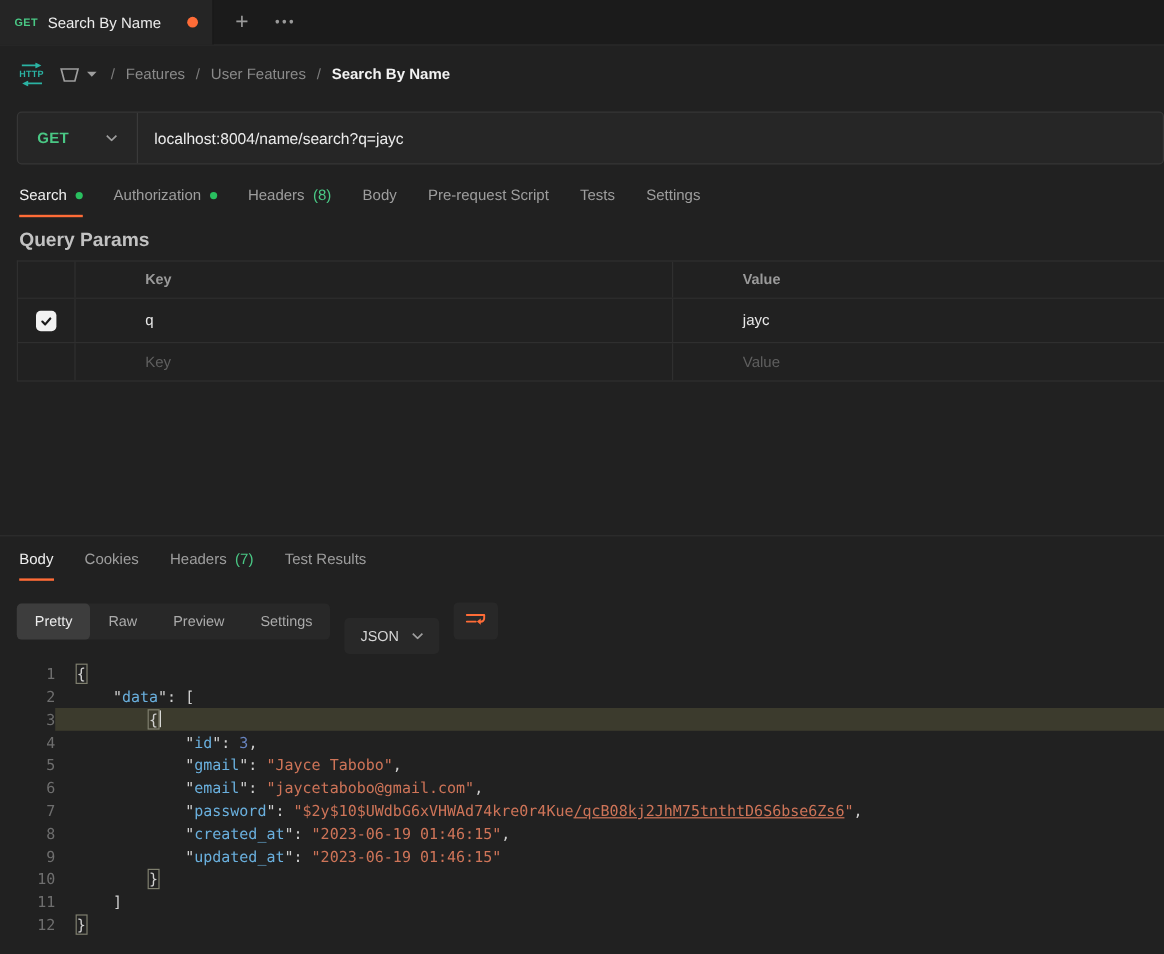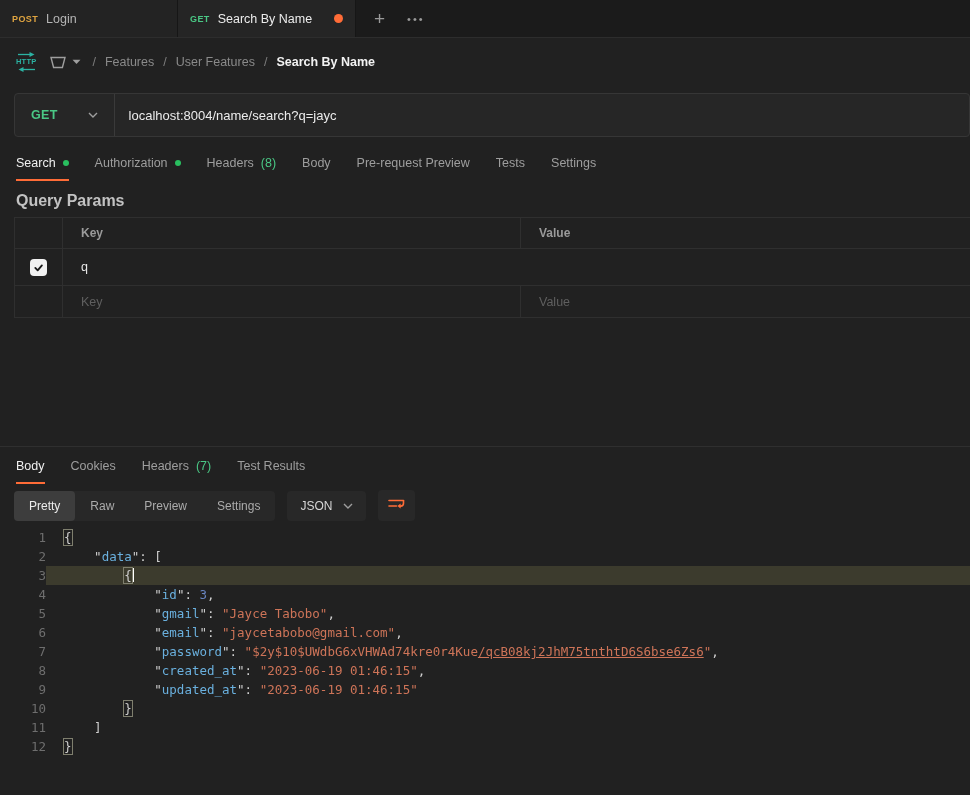--- a/index.html
+++ b/index.html
@@ -45,39 +45,39 @@
   .rtab { position:relative; height:100%; display:flex; align-items:center; gap:7px; font-size:12.5px; color:#9e9e9e; cursor:pointer; }
   .rtab.active { color:#f0f0f0; }
   .rtab.active::after { content:""; position:absolute; left:0; right:0; bottom:0; height:2px; background:var(--accent); }
   .gdot { width:6px; height:6px; border-radius:50%; background:var(--dot_green); }
   .gcount { color:var(--count_green); }
 
   .qp-label { padding:13px 16px 10px; font-size:16px; font-weight:bold; color:#c2c2c2; line-height:13px; }
 
   
   .ptable { margin-left:14px; border-top:1px solid #2f2f2f; border-left:1px solid #2f2f2f; width:calc(100% - 14px); }
-  .pt-row { display:grid; grid-template-columns:48px 458px 1fr; border-bottom:1px solid #2f2f2f; }
+  .pt-row { display:grid; grid-template-columns:48px 458px 1fr; border-bottom:1px solid #2f2f2f;gap:40px; }
   .pt-cell { display:flex; align-items:center; padding:0 18px; border-right:1px solid #2f2f2f; min-width:0; }
   .pt-cell:last-child { border-right:none; }
   .pt-c1 { justify-content:center; padding:0; }
   .pt-head { height:31px; }
   .pt-data { height:37px; }
   .pt-ph { height:32px; }
   .pth { color:#9a9a9a; font-size:12px; font-weight:bold; }
   .ptc { color:#e8e8e8; font-size:12.5px; cursor:text; }
   .ptp { color:#5f5f5f; }
   .cbx { width:17px; height:17px; background:#f2f2f2; border-radius:4px; display:flex; align-items:center; justify-content:center; cursor:pointer; }
 
   
   .resp-divider { margin-top:128px; border-top:1px solid #2f2f2f; }
   .viewbar { display:flex; align-items:center; gap:12px; margin:6px 0 0 14px; }
   .vgroup { display:flex; background:#282828; border-radius:4px;align-items:center; }
   .vseg { padding:8px 15px; font-size:12px; color:#ababab; border-radius:4px; cursor:pointer; }
   .vseg.active { background:#3d3d3d; color:#ececec; }
-  .vbtn { display:flex; align-items:center; gap:11px; background:#282828; border-radius:4px; padding:8px 13px; font-size:12px; color:#d6d6d6; cursor:pointer; }
+  .vbtn { display:flex; align-items:center; gap:11px; background:#282828; border-radius:4px; padding:8px 13px; font-size:12px; color:#d6d6d6; cursor:pointer;margin-top:25px; }
   .wrapbtn { background:#282828; border-radius:4px; width:37px; height:31px; display:flex; align-items:center; justify-content:center; color:var(--accent); cursor:pointer; }
 
   
   .editor { margin-top:7px; font-family:"DejaVu Sans Mono", monospace; font-size:12.5px; line-height:19px; cursor:text; }
   .cl { display:flex; }
   .cl-num { width:46px; flex:none; text-align:right; color:#6e6e6e; }
   .cl-content { flex:1; padding-left:18px; white-space:pre; }
   .cl.hl .cl-content { background:var(--line_highlight); }
   .ind { display:inline-block; width:4ch; border-left:1px solid #3a3a3a; }
   .tk-key { color:var(--code_key); }
@@ -87,24 +87,20 @@
   .tk-punc { color:var(--code_punc); }
   .tk-brace { color:var(--code_punc); outline:1px solid #7f7f6e; }
   .tk-cursor { display:inline-block; width:1.5px; height:14px; background:#ffffff; vertical-align:-2px; margin-left:1px; }
   svg { display:block; }
 </style>
 </head>
 <body>
 
 <div class="topbar">
   <div style="display:flex;" id="tabStrip">
-      <div class="tab">
-        <span class="tab-method" style="color: rgb(223, 164, 64);">POST</span>
-        <span class="tab-title">Login</span>
-      </div>
       <div class="tab active">
         <span class="tab-method" style="color: rgb(74, 200, 133);">GET</span>
         <span class="tab-title">Search By Name</span>
         <span class="dirty-dot"></span>
       </div>
     </div>
   <div class="tab-actions">
     <span class="plus-icon">+</span>
     <span class="more-icon">•••</span>
   </div>
@@ -161,21 +157,21 @@
       <span class="gdot"></span>
     </div>
     <div class="rtab">
       <span class="rtab-label">Headers</span>
       <span class="gcount">(8)</span>
     </div>
     <div class="rtab">
       <span class="rtab-label">Body</span>
     </div>
     <div class="rtab">
-      <span class="rtab-label">Pre-request Preview</span>
+      <span class="rtab-label">Pre-request Script</span>
     </div>
     <div class="rtab">
       <span class="rtab-label">Tests</span>
     </div>
     <div class="rtab">
       <span class="rtab-label">Settings</span>
     </div>
   </div>
 
 <div class="qp-label">Query Params</div>
@@ -188,20 +184,21 @@
   </div>
   <div class="pt-row pt-data">
     <div class="pt-cell pt-c1">
       <div class="cbx">
         <svg width="11" height="11" viewBox="0 0 12 12">
             <path d="M2.5 6.5l2.6 2.6 4.6-5.4" stroke="#1a1a1a" stroke-width="2" fill="none" stroke-linecap="round" stroke-linejoin="round"></path>
           </svg>
       </div>
     </div>
     <div class="pt-cell ptc">q</div>
+    <div class="pt-cell ptc">jayc</div>
   </div>
   <div class="pt-row pt-ph">
     <div class="pt-cell pt-c1"></div>
     <div class="pt-cell ptc ptp">Key</div>
     <div class="pt-cell ptc ptp">Value</div>
   </div>
 </div>
 
 <div class="resp-divider"></div>
 <div class="resptabs" id="respTabs">

